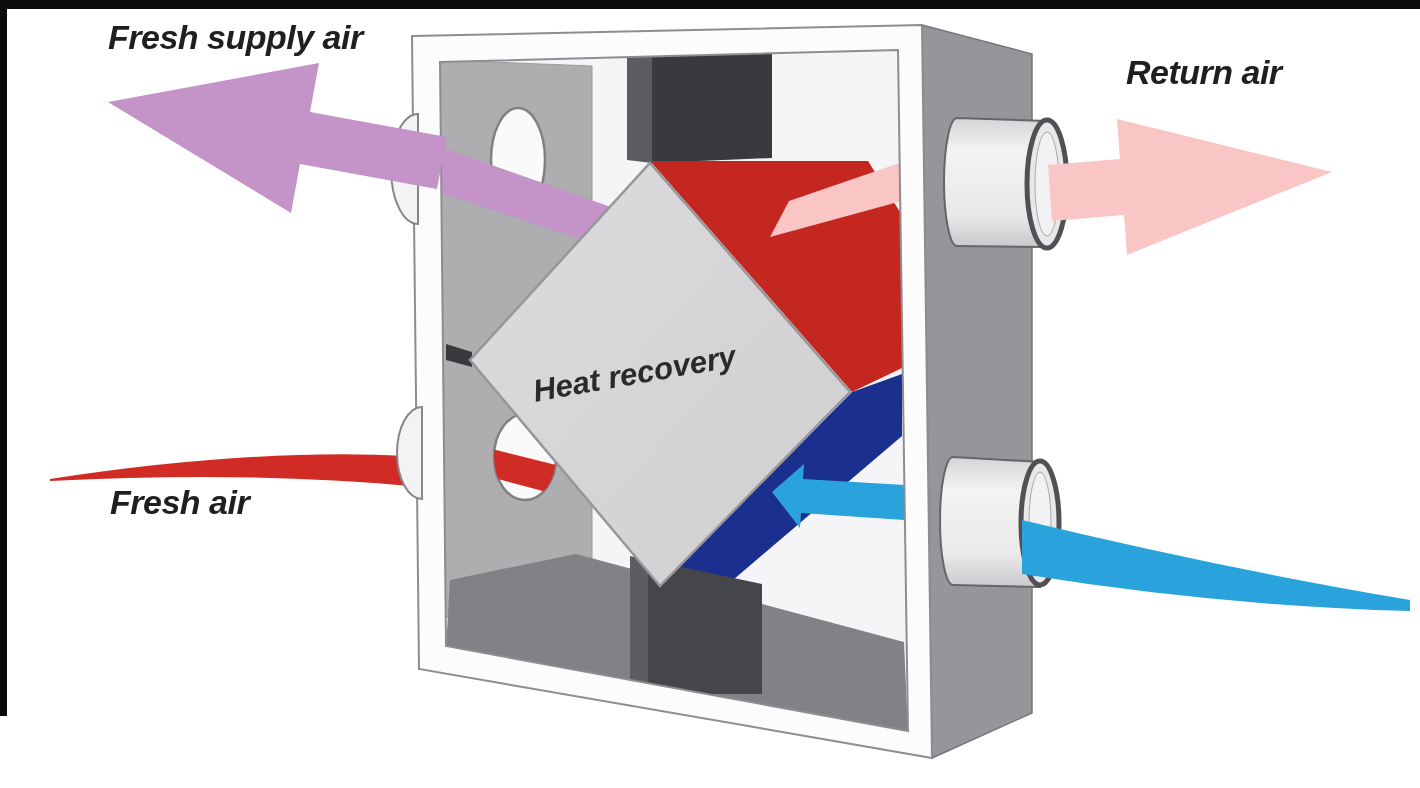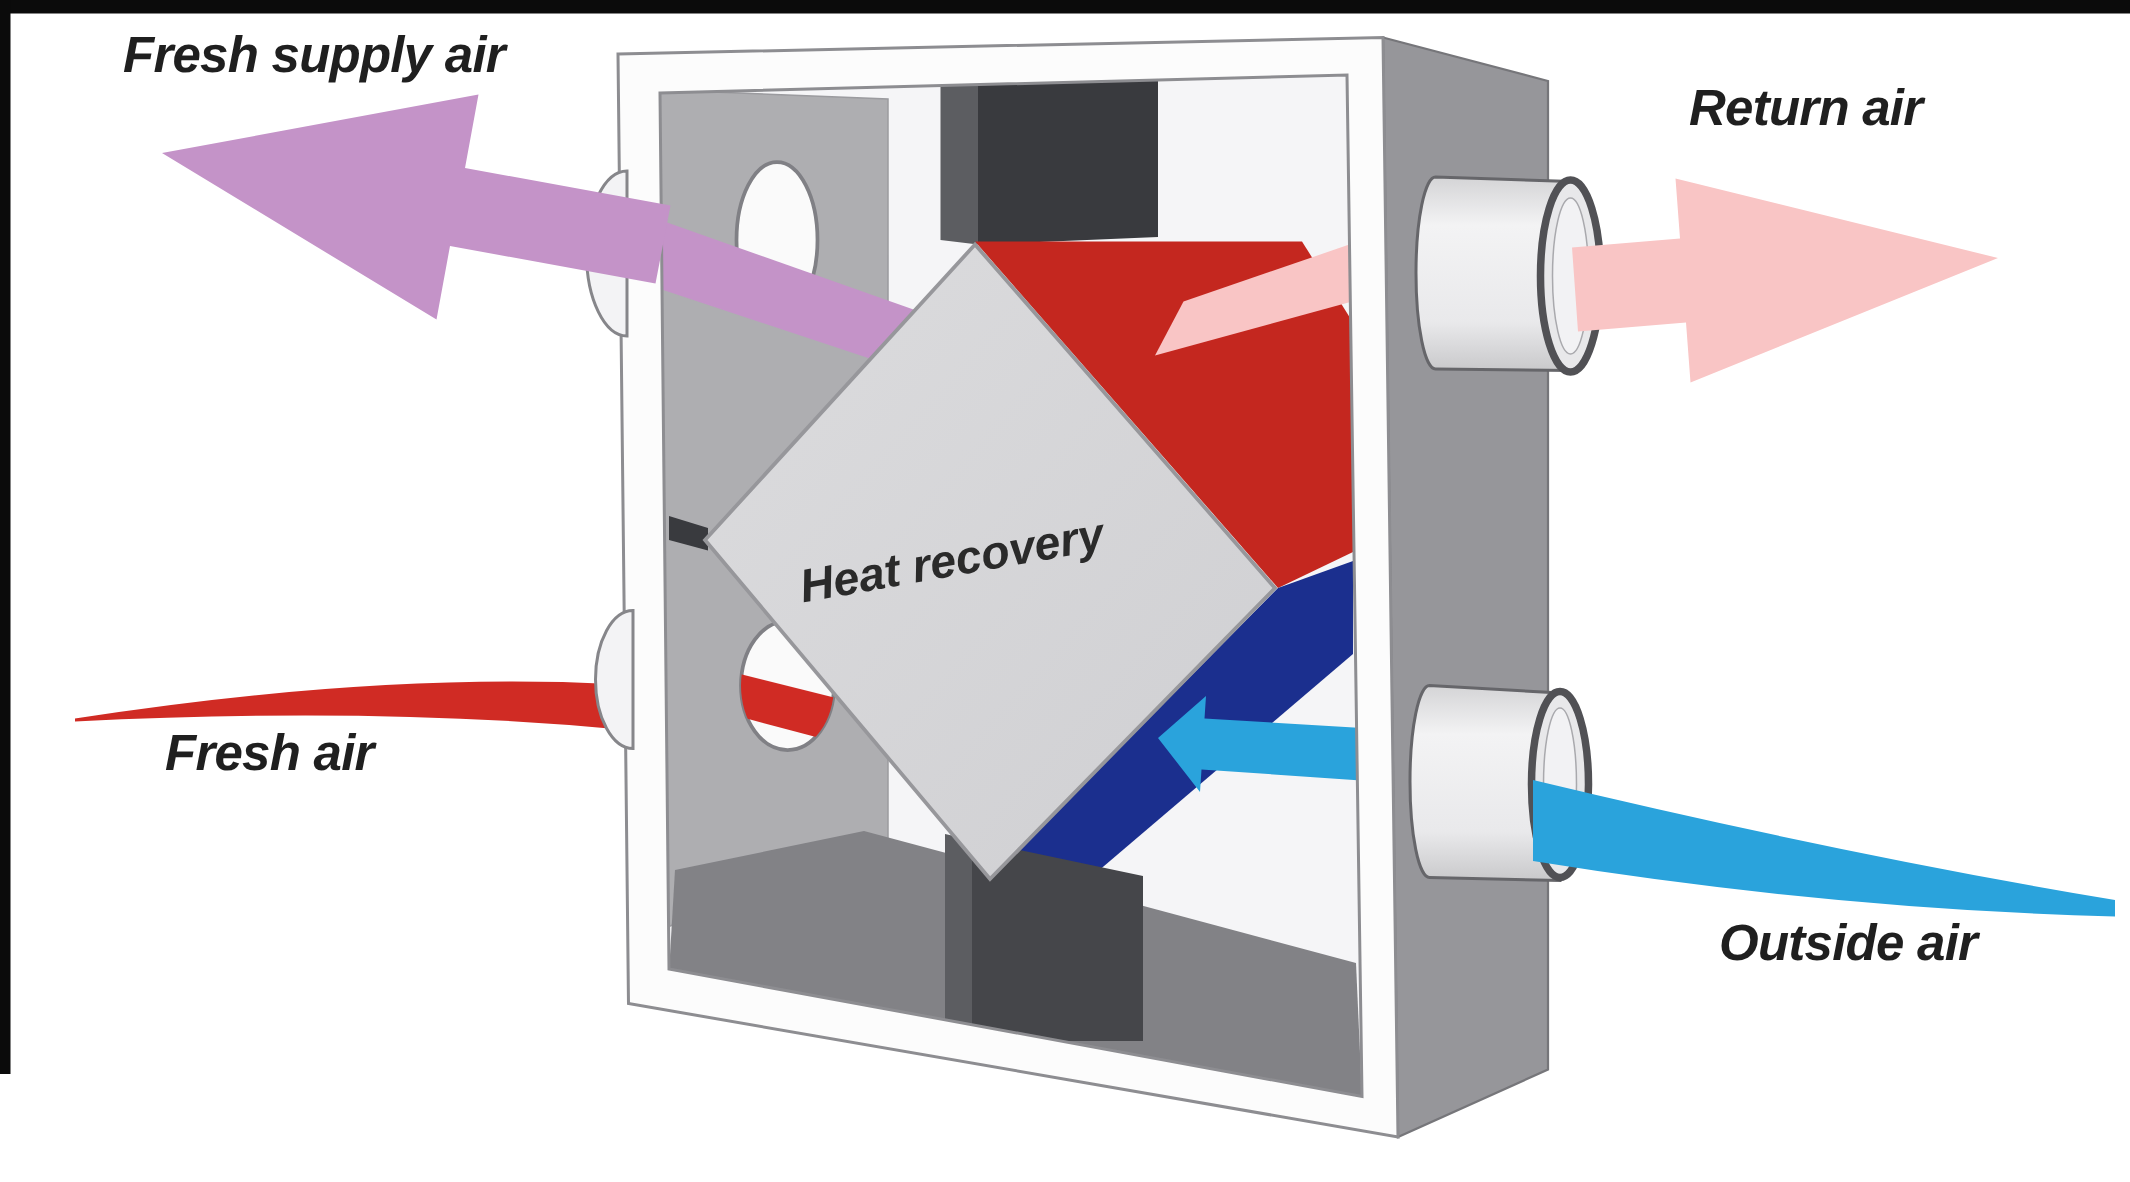--- a/index.html
+++ b/index.html
@@ -102,23 +102,22 @@
 
     <g>
       <path d="M953,457 L1040,462 L1040,587 L953,585 A13,64 0 0 1 953,457 Z" fill="url(#cylBody)" stroke="#66666a" stroke-width="2"></path>
       <ellipse cx="1040" cy="523" rx="19" ry="62" fill="#e8e8ea" stroke="#515155" stroke-width="5"></ellipse>
       <ellipse cx="1040" cy="523" rx="11" ry="51" fill="#f2f2f4" stroke="#a9a9ad" stroke-width="1"></ellipse>
     </g>
 
     <path d="M1022,520 Q1230,570 1410,600 L1410,611 Q1220,606 1022,574 Z" fill="#2aa3dc"></path>
   </svg>
 
-  <div class="lbl" style="left:82px; top:18px;">Fresh supply air</div>
+  <div class="lbl" style="left:108px; top:18px;">Fresh supply air</div>
 
   <div class="lbl" style="left:1126px; top:53px;">Return air</div>
 
   <div class="lbl" style="left:110px; top:483px;">Fresh air</div>
 
-  <div class="lbl" style="left:1146px; top:610px;">Outside air</div>
 
   <div class="lbl-core" style="left:532px; top:356px;">Heat recovery</div>
 
 </div>
 
 </body></html>

